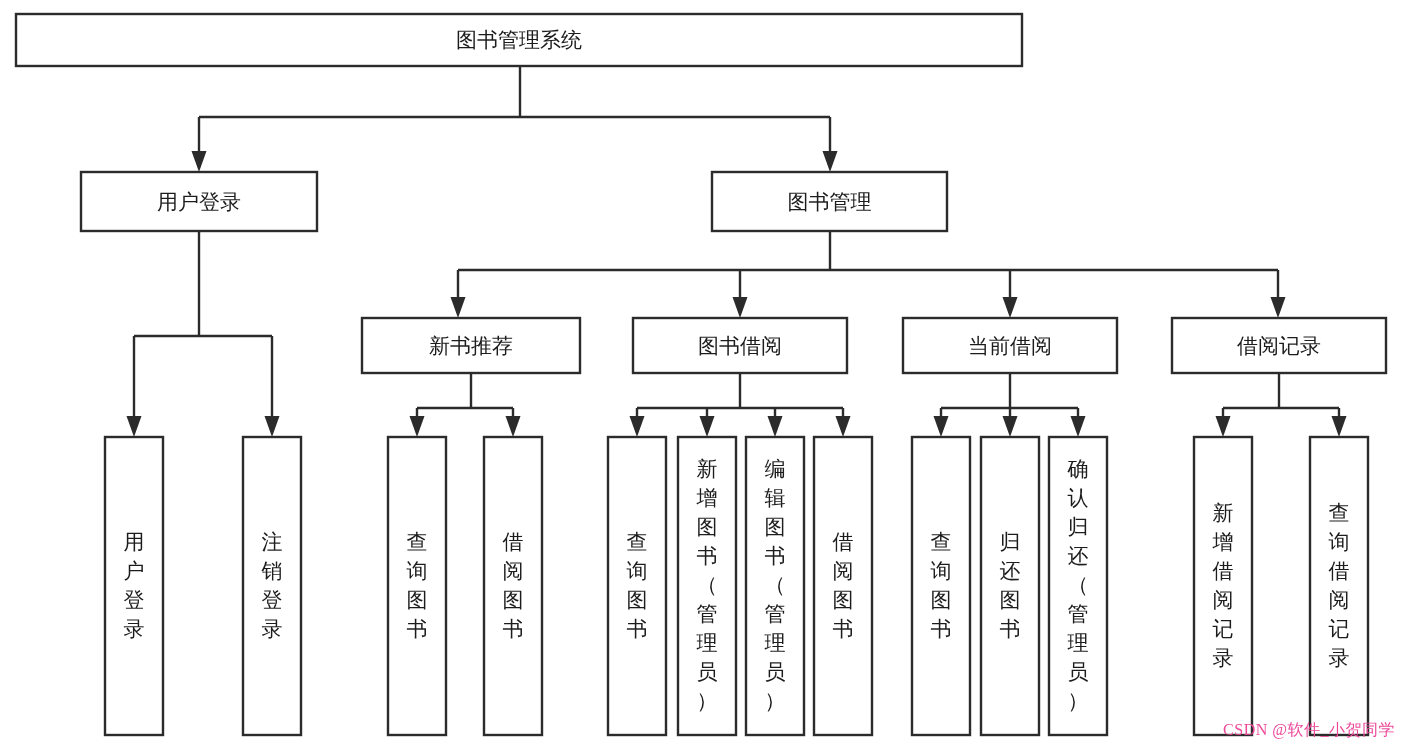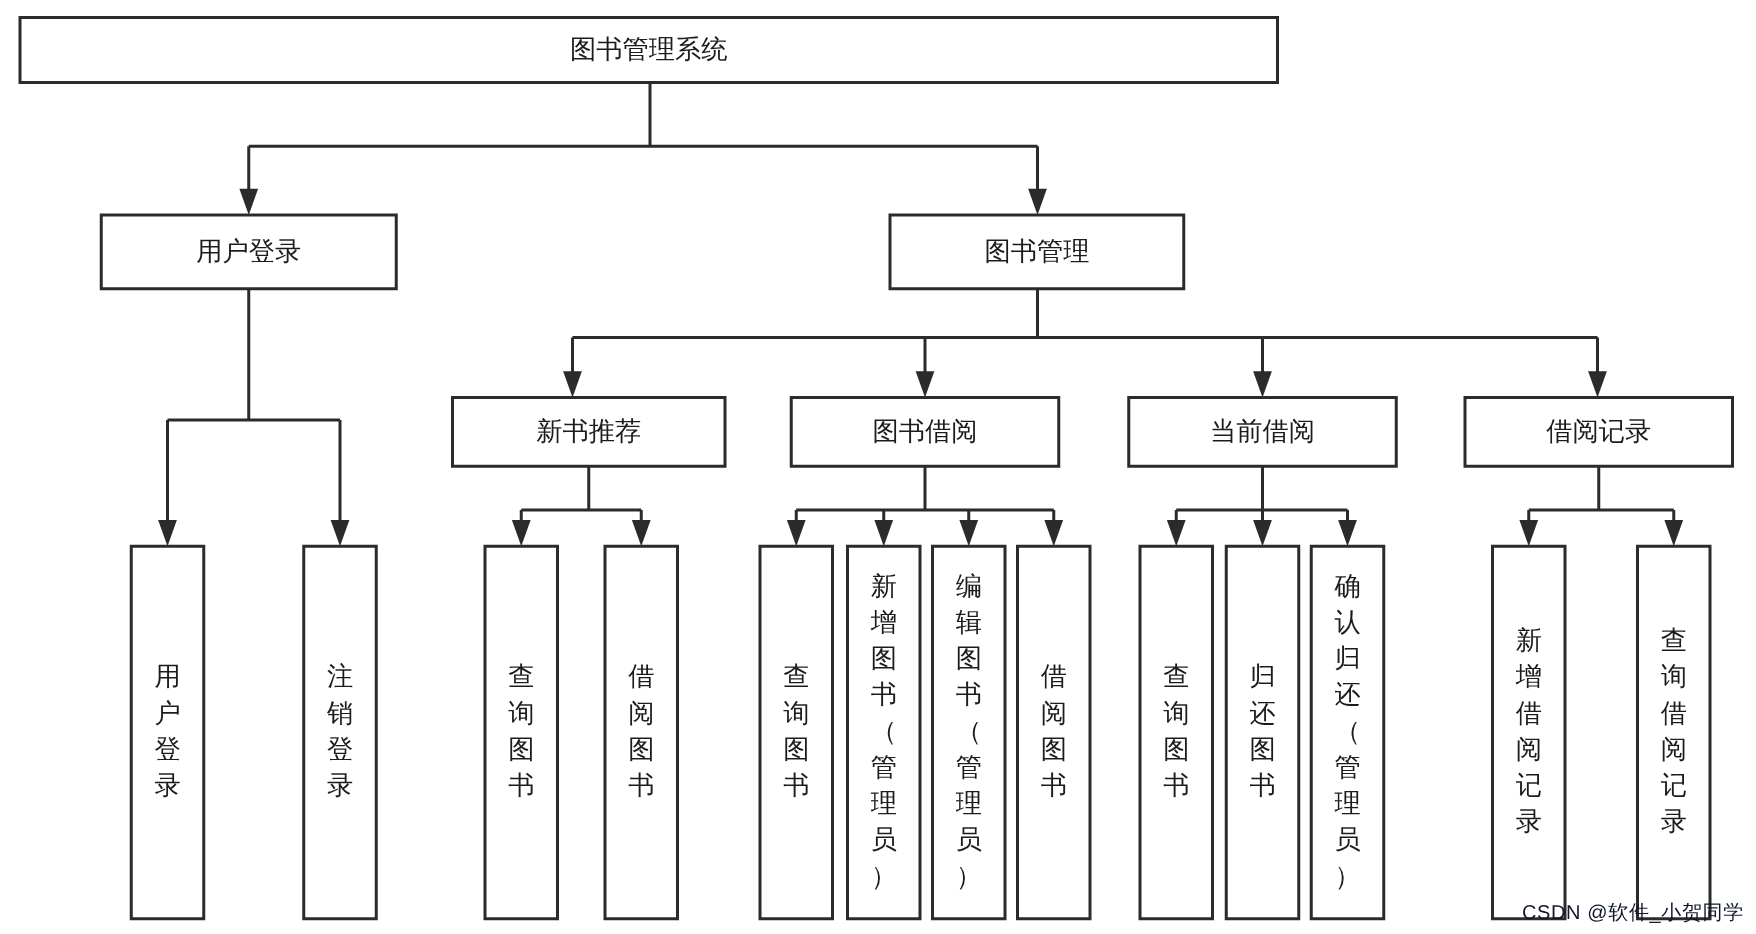--- a/index.html
+++ b/index.html
@@ -51,23 +51,23 @@
   .node-label-vert {
     fill: #1c1c1c;
     font-family: "DejaVu Sans", "Liberation Sans", sans-serif;
     font-size: 21px;
     text-anchor: middle;
   }
   .watermark {
     position: absolute;
     right: 10px;
     bottom: 6px;
-    font-family: Liberation Sans, sans-serif;
+    font-family: Liberation Serif, serif;
     font-size: 16px;
-    color: #0f172a;
+    color: #ec4899;
     letter-spacing: 0.5px;
     white-space: nowrap;
     user-select: none;
   }
 </style>
 </head>
 <body>
 
 <div id="diagram-root">
   <svg class="flow" viewBox="0 0 1405 747" xmlns="http://www.w3.org/2000/svg">

